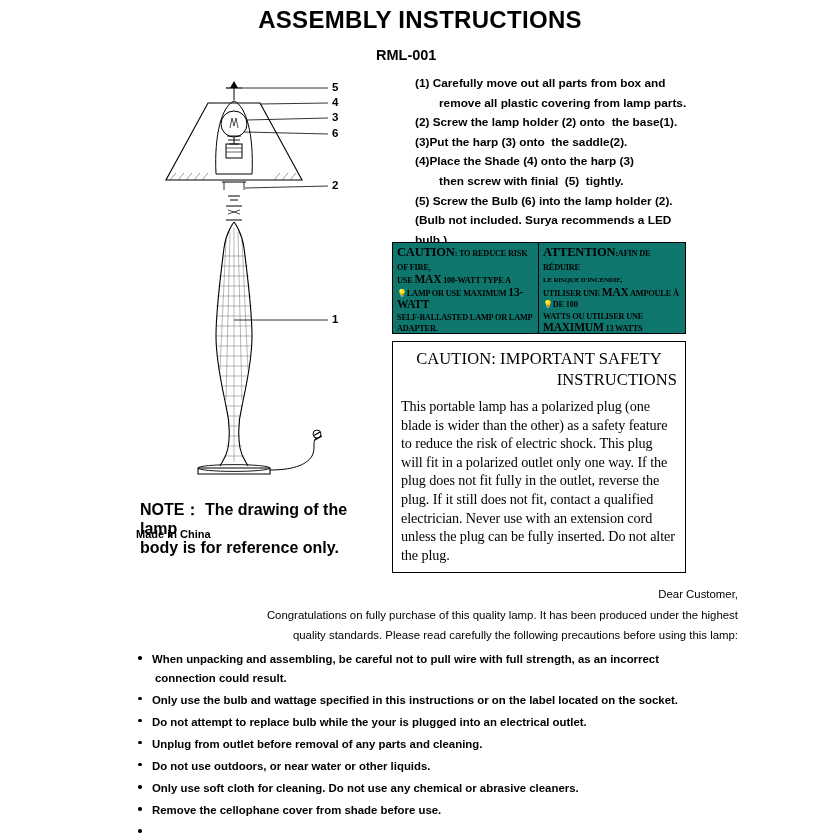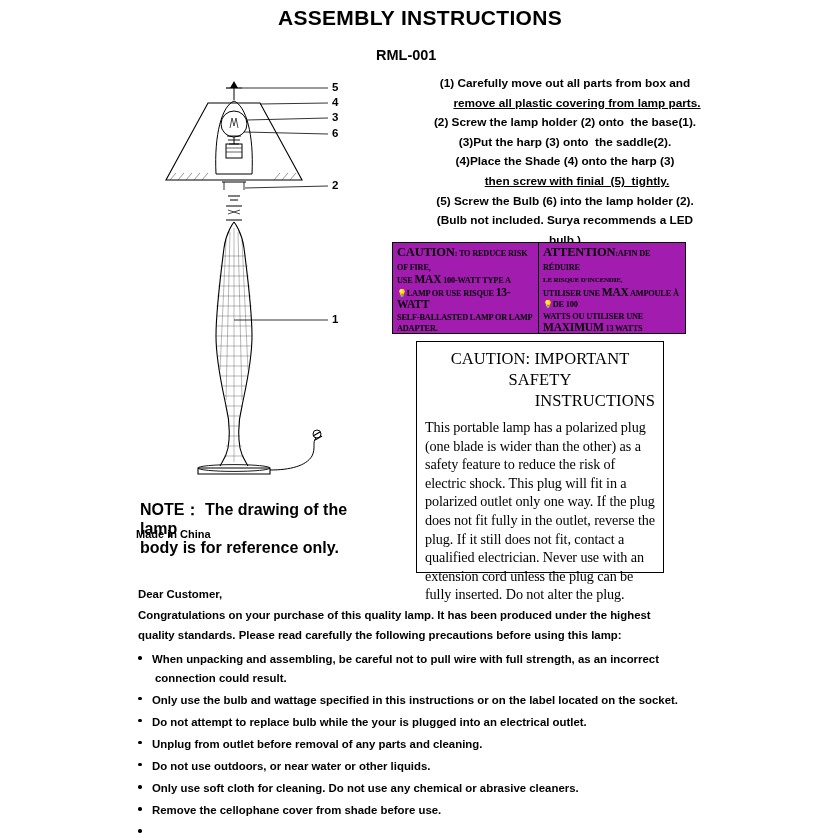--- a/index.html
+++ b/index.html
@@ -21,21 +21,21 @@
     height: 840px;
   }
 
   
   .title {
     position: absolute;
     top: 6px;
     left: 0;
     width: 840px;
     text-align: center;
-    font-size: 21px;
+    font-size: 24px;
     font-weight: bold;
     letter-spacing: 0.3px;
   }
   .model {
     position: absolute;
     top: 47px;
     left: 376px;
     font-size: 14.5px;
     font-weight: bold;
   }
@@ -45,25 +45,23 @@
     position: absolute;
     top: 74px;
     left: 415px;
     width: 300px;
     font-size: 11.8px;
     line-height: 19.6px;
     font-weight: bold;
   }
   .steps .step {
     white-space: pre-wrap;
-    text-align: center;
   }
   .steps .indent {
     padding-left: 24px;
-    text-decoration: underline;
   }
 
   
   .drawing {
     position: absolute;
     top: 70px;
     left: 130px;
     width: 230px;
     height: 420px;
   }
@@ -97,21 +95,21 @@
 
   
   .label-box {
     position: absolute;
     top: 242px;
     left: 392px;
     width: 294px;
     height: 92px;
     border: 1.6px solid #000;
     box-sizing: border-box;
-    background: #a21caf;
+    background: #0f766e;
     display: flex;
   }
   .label-col {
     box-sizing: border-box;
     padding: 3px 3px 2px 4px;
     font-family: "Liberation Serif", serif;
     overflow: hidden;
   }
   .label-col.left {
     width: 50%;
@@ -146,28 +144,27 @@
   }
   .bulbglyph {
     font-size: 8px;
   }
 
   
   .safety-box {
     position: absolute;
     top: 341px;
     left: 392px;
-    width: 248px;
+    width: 294px;
     height: 232px;
     border: 1.6px solid #000;
     box-sizing: border-box;
     background: #fff;
     padding: 6px 8px;
     font-family: "Liberation Serif", serif;
-    margin-left: 24px;
   }
   .safety-title {
     text-align: center;
     font-size: 16.5px;
     line-height: 21px;
     letter-spacing: 0.1px;
   }
   .safety-title .l2 {
     display: block;
     text-align: right;
@@ -181,21 +178,22 @@
   }
 
   
   .letter {
     position: absolute;
     top: 584px;
     left: 138px;
     width: 600px;
     font-size: 11.4px;
     line-height: 20.5px;
-    font-weight: bold;
+    font-weight: normal;
+    text-align: right;
   }
   .letter .para {
     margin: 0;
   }
   .bullets {
     position: absolute;
     top: 650px;
     left: 138px;
     width: 600px;
     font-size: 11.4px;
@@ -365,21 +363,21 @@
     <div class="label-col left">
       <div class="lbl-head">
         <span>CAUTION</span><span class="small">: TO REDUCE RISK OF FIRE,</span>
       </div>
       <div class="lbl-line">
         <span>USE</span>
         <span class="big">MAX</span>
         <span>100-WATT TYPE A</span>
       </div>
       <div class="lbl-line">
-        <span class="bulbglyph">💡</span><span>LAMP OR USE RISQUE</span>
+        <span class="bulbglyph">💡</span><span>LAMP OR USE MAXIMUM</span>
         <span class="big">13-WATT</span>
       </div>
       <div class="lbl-line tiny">
         <span>SELF-BALLASTED    LAMP OR LAMP ADAPTER.</span>
       </div>
 
     </div>
 
     <div class="label-col right">
       <div class="lbl-head">
@@ -405,21 +403,21 @@
   <div class="safety-box">
     <div class="safety-title">
       <span>CAUTION: IMPORTANT SAFETY</span>
       <span class="l2">INSTRUCTIONS</span>
     </div>
     <div class="safety-body">This portable lamp has a polarized plug (one blade is wider than the other) as a safety feature to reduce the risk of electric shock. This plug will fit in a polarized outlet only one way. If the plug does not fit fully in the outlet, reverse the plug. If it still does not fit, contact a qualified electrician. Never use with an extension cord unless the plug can be fully inserted. Do not alter the plug.</div>
   </div>
 
   <div class="letter">
     <p class="para">Dear Customer,</p>
-    <p class="para">Congratulations on your purchase of this quality lamp. It has been produced under the highest</p>
+    <p class="para">Congratulations on fully purchase of this quality lamp. It has been produced under the highest</p>
     <p class="para">quality standards. Please read carefully the following precautions before using this lamp:</p>
   </div>
 
   <div class="bullets">
     <div class="bullet">
       <span class="dot"></span>
       <span>When unpacking and assembling, be careful not to pull wire with full strength, as an incorrect</span>
       <span class="l2">connection could result.</span>
     </div>
     <div class="bullet">

